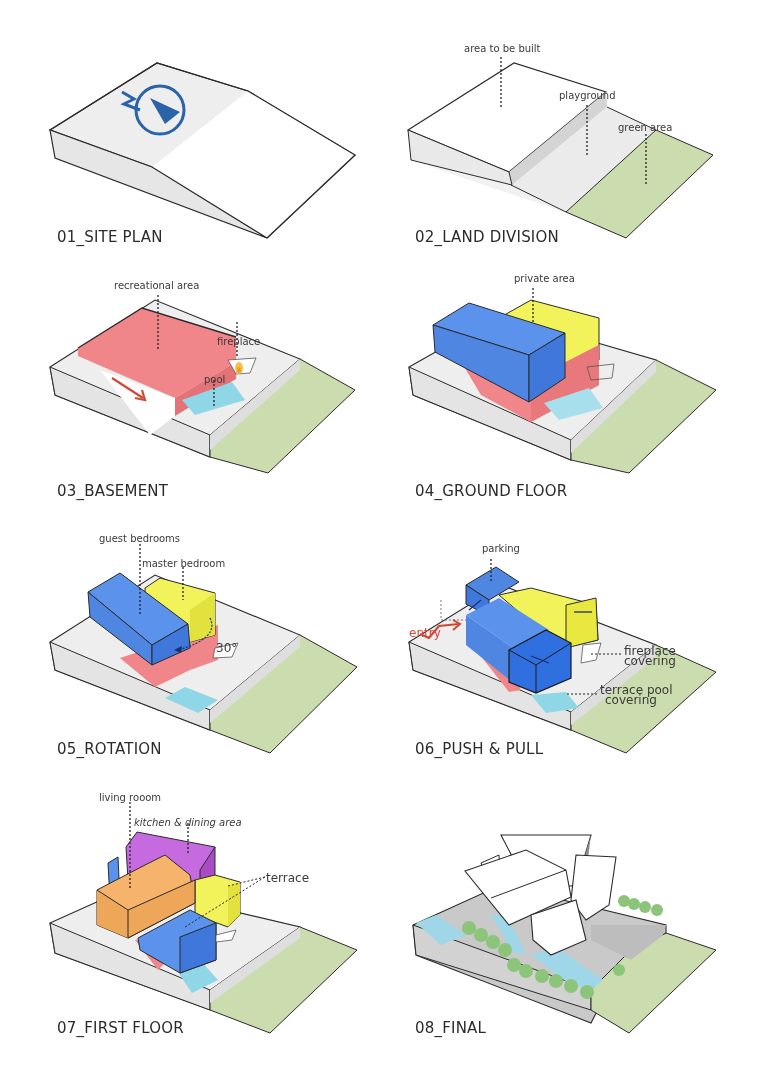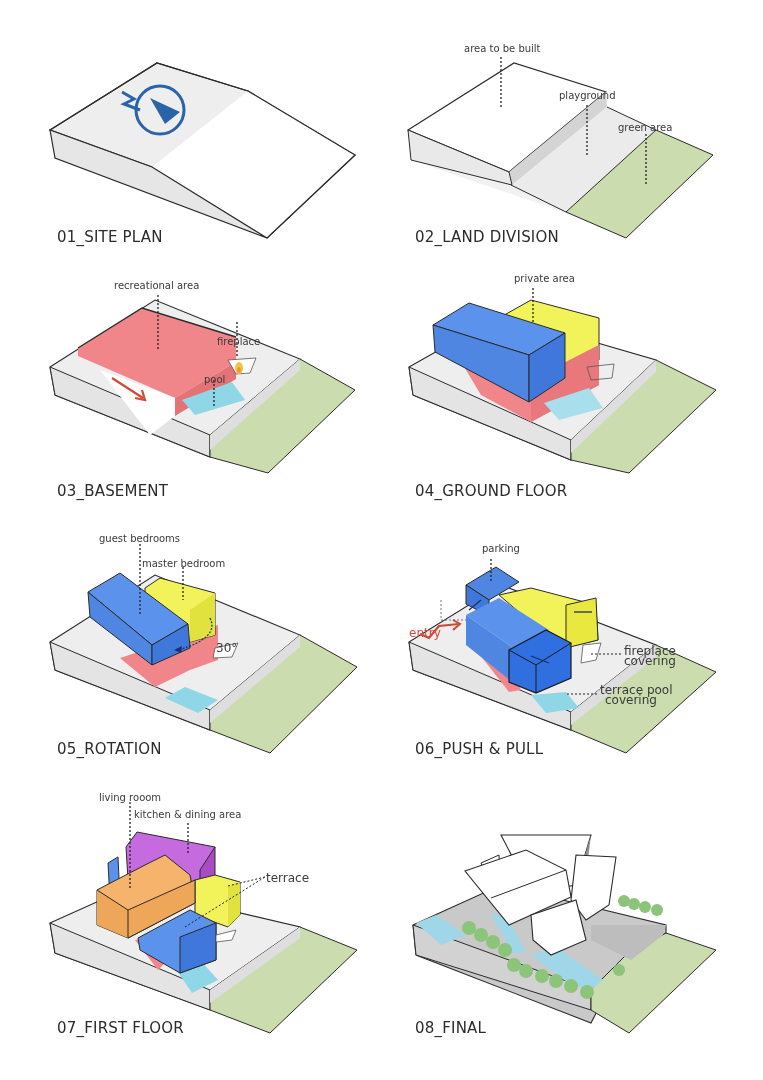--- a/index.html
+++ b/index.html
@@ -186,21 +186,21 @@
     <polygon points="97,115 128,135 128,163 97,150" fill="#eea658"></polygon>
     <polygon points="128,135 195,105 195,128 128,163" fill="#eea658" stroke="#2b2b2b" stroke-width="1"></polygon>
     <line x1="97" y1="115" x2="128" y2="135" stroke="#2b2b2b" stroke-width="1"></line>
     <line x1="130" y1="27" x2="130" y2="115" stroke="#222" stroke-width="1.3" stroke-dasharray="2,2"></line>
     <line x1="188" y1="48" x2="188" y2="80" stroke="#222" stroke-width="1.3" stroke-dasharray="2,2"></line>
     <line x1="228" y1="111" x2="265" y2="102" stroke="#222" stroke-width="1" stroke-dasharray="2,2"></line>
     <line x1="185" y1="152" x2="265" y2="102" stroke="#222" stroke-width="1" stroke-dasharray="2,2"></line>
     <polygon points="216,160 236,155 232,165 216,167" fill="#ffffff" stroke="#555" stroke-width="0.8"></polygon>
   </svg>
   <div class="lbl" style="left:99px;top:17px;text-align:right;">living rooom</div>
-  <div class="lbl" style="left:134px;top:34px;">kitchen &amp; dining area</div>
+  <div class="lbl" style="left:134px;top:42px;font-style:italic;">kitchen &amp; dining area</div>
   <div class="lbl small" style="left:266px;top:96px;">terrace</div>
   <div class="title" style="left:57px;top:244px;">07_FIRST FLOOR</div>
 </div>
 
 <div class="panel" style="left:381px;top:775px;">
   <svg viewBox="0 0 381 260">
     <polygon points="32,150 120,110 285,150 285,158 245,180 210,248 35,180" fill="#c9c9c9" stroke="#2b2b2b" stroke-width="1.1"></polygon>
     <polygon points="32,150 35,180 210,235 210,215" fill="#d2d2d2" stroke="#2b2b2b" stroke-width="1"></polygon>
     <polygon points="210,215 245,180 285,158 335,175 248,258 210,235" fill="#cbdcae" stroke="#2b2b2b" stroke-width="1"></polygon>
     <polygon points="210,150 285,150 282,160 250,185 210,165" fill="#bdbdbd"></polygon>

